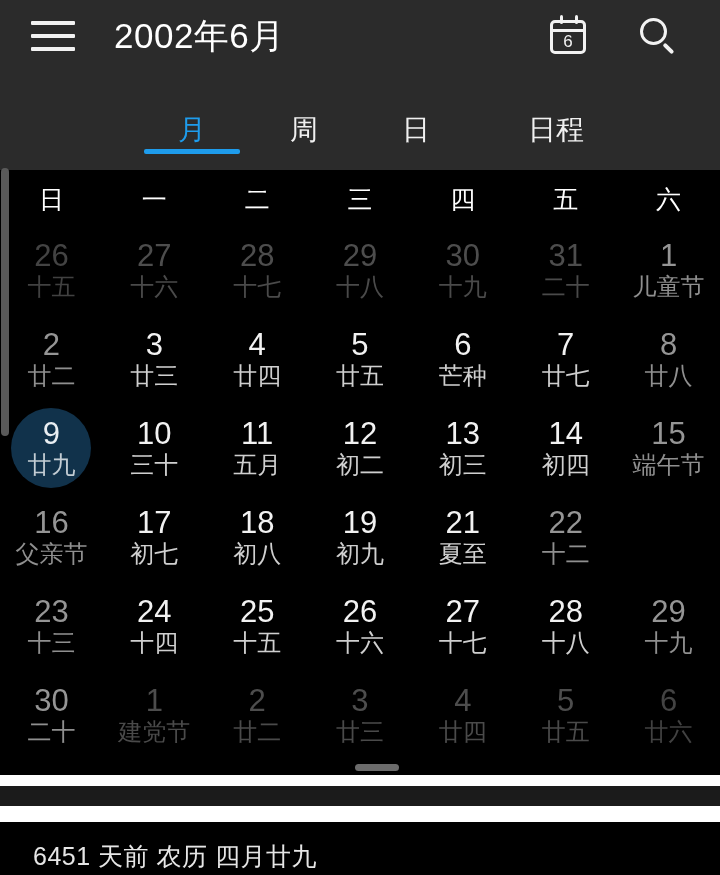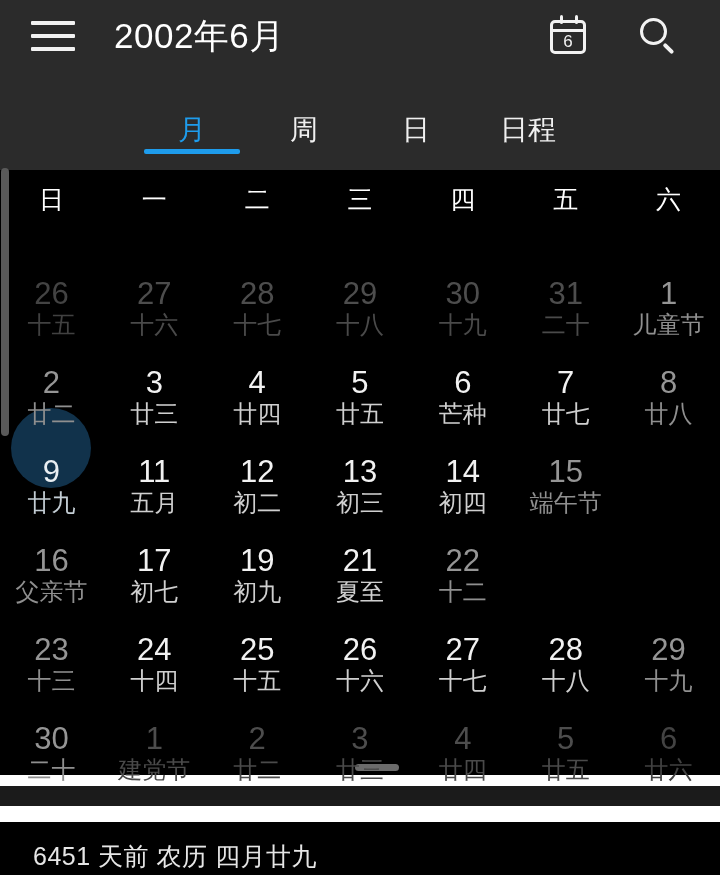--- a/index.html
+++ b/index.html
@@ -162,21 +162,21 @@
     color: #f0f0f0;
     cursor: pointer;
     position: relative;
     padding-top: 16px;
     height: 59px;
     box-sizing: border-box;
   }
   .tab:nth-child(1) { margin-left: 136px; }
   .tab:nth-child(2) { margin-left: 0px; }
   .tab:nth-child(3) { margin-left: 0px; }
-  .tab:nth-child(4) { margin-left: 0px; }
+  .tab:nth-child(4) { margin-left: 0px; text-align: right; }
   .tab.active { color: #1e9cec; }
   .tab .underline {
     position: absolute;
     left: 8px;
     bottom: 0;
     width: 96px;
     height: 5px;
     background: #1e9cec;
     border-radius: 2px;
   }
@@ -248,21 +248,20 @@
     background: #11324b;
     z-index: 0;
   }
   .day .dnum {
     position: relative;
     z-index: 1;
     font-size: 31px;
     line-height: 36px;
     font-weight: 400;
     color: #f2f2f2;
-    margin-top: 38px;
   }
   .day .lunar {
     position: relative;
     z-index: 1;
     font-size: 24px;
     line-height: 24px;
     color: #cfcfcf;
     margin-top: 1px;
   }
   
@@ -435,20 +434,24 @@
             <span class="lunar">廿八</span>
           </div>
         </div>
         <div class="week">
           <div class="day weekend selected">
             <span class="circle"></span>
             <span class="dnum">9</span>
             <span class="lunar">廿九</span>
           </div>
           <div class="day">
+            <span class="dnum">10</span>
+            <span class="lunar">三十</span>
+          </div>
+          <div class="day">
             <span class="dnum">11</span>
             <span class="lunar">五月</span>
           </div>
           <div class="day">
             <span class="dnum">12</span>
             <span class="lunar">初二</span>
           </div>
           <div class="day">
             <span class="dnum">13</span>
             <span class="lunar">初三</span>
@@ -463,20 +466,24 @@
           </div>
         </div>
         <div class="week">
           <div class="day weekend">
             <span class="dnum">16</span>
             <span class="lunar">父亲节</span>
           </div>
           <div class="day">
             <span class="dnum">17</span>
             <span class="lunar">初七</span>
+          </div>
+          <div class="day">
+            <span class="dnum">18</span>
+            <span class="lunar">初八</span>
           </div>
           <div class="day">
             <span class="dnum">19</span>
             <span class="lunar">初九</span>
           </div>
           <div class="day">
             <span class="dnum">21</span>
             <span class="lunar">夏至</span>
           </div>
           <div class="day weekend">

